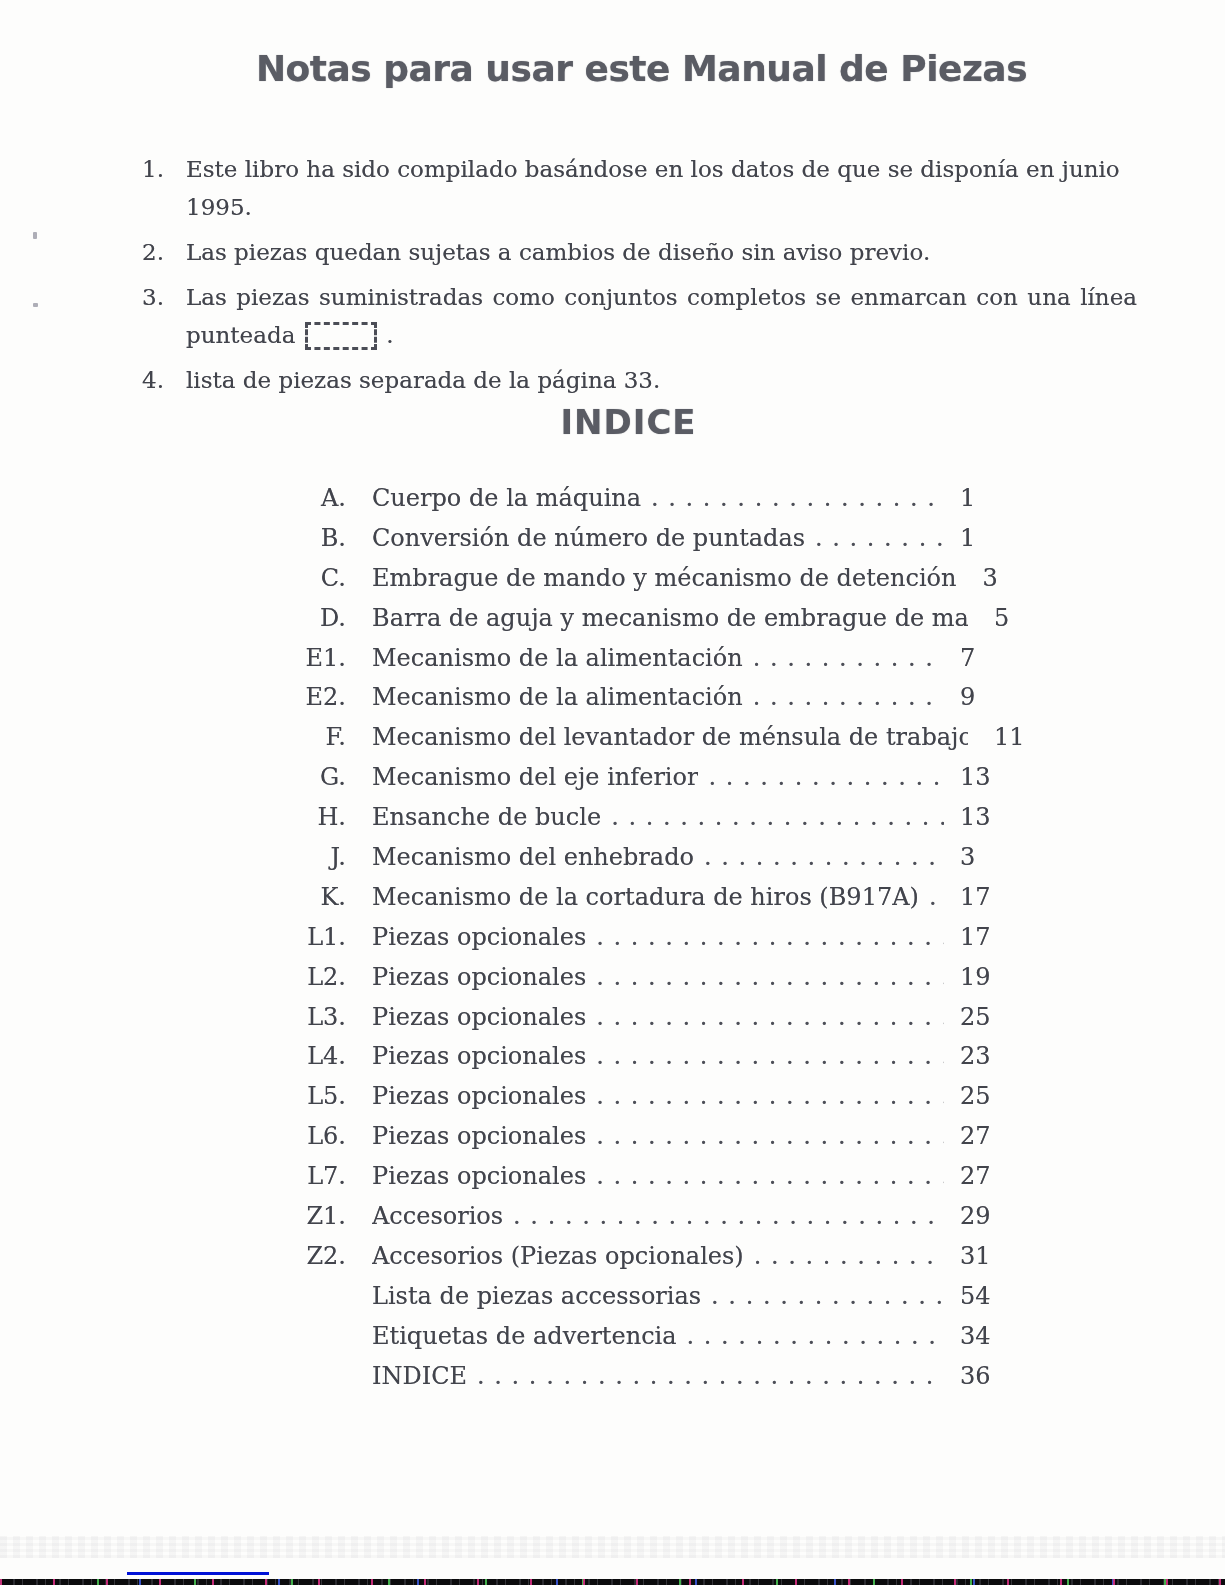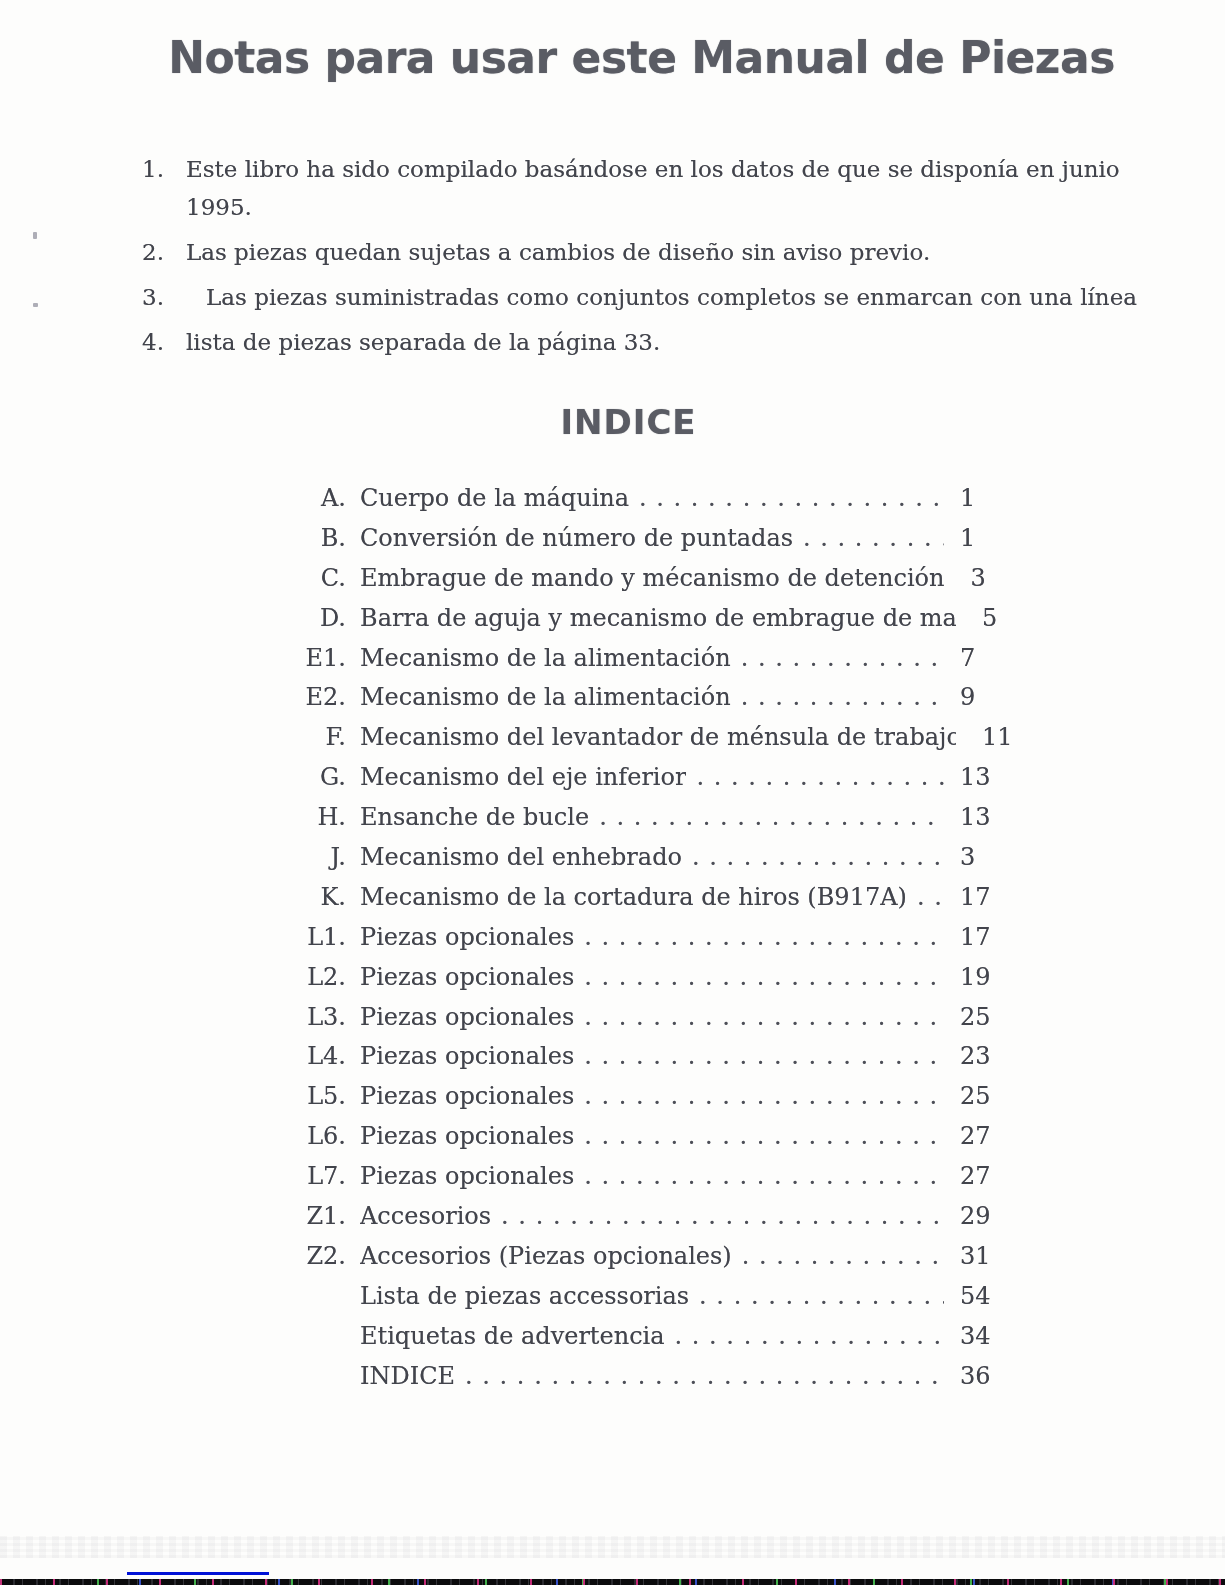--- a/index.html
+++ b/index.html
@@ -3,49 +3,49 @@
 <meta charset="utf-8">
 <style>
   html,body{margin:0;padding:0;background:#e8e8e8;}
   .sheet{
     position:relative;width:1225px;height:1585px;background:#fdfdfc;
     overflow:hidden;font-family:"DejaVu Serif","Liberation Serif",serif;
     color:#42444c;text-shadow:0 0 0.6px rgba(66,68,76,.55);
   }
   
   .doc-title{
-    position:absolute;top:32px;left:0;width:100%;box-sizing:border-box;
+    position:absolute;top:48px;left:0;width:100%;box-sizing:border-box;
     padding-left:58px;text-align:center;
     font-family:"DejaVu Sans","Liberation Sans",sans-serif;
-    font-weight:700;font-size:44px;letter-spacing:-.5px;color:#5a5c64;
+    font-weight:700;font-size:36px;letter-spacing:-.5px;color:#5a5c64;
     text-shadow:0 0 1px rgba(90,92,100,.6);
   }
   
   .notes{position:absolute;left:142px;top:150px;width:995px;font-size:23px;}
   .note{display:flex;margin-bottom:7px;}
   .note-num{flex:none;width:44px;line-height:38px;}
   .note-body{flex:1;line-height:38px;min-width:0;}
-  .jline{text-align:justify;text-align-last:justify;margin-left:20px;}
+  .jline{text-align:justify;text-align-last:justify;}
   .dashed-box{
     display:inline-block;width:66px;height:22px;margin:0 9px 0 10px;
     border:3px dashed #4b4d56;vertical-align:-7px;
   }
   
   .indice-h{
     position:absolute;top:402px;left:0;width:100%;box-sizing:border-box;
     padding-left:32px;text-align:center;
     font-family:"DejaVu Sans","Liberation Sans",sans-serif;
     font-weight:700;font-size:34px;letter-spacing:1px;color:#5a5c64;
     text-shadow:0 0 1px rgba(90,92,100,.6);
   }
   
   .index{position:absolute;left:282px;top:484px;width:730px;font-size:24px;}
   .irow{display:flex;align-items:baseline;height:39.9px;}
   .ilbl{flex:none;width:64px;text-align:right;}
-  .ittl{flex:none;margin-left:14px;white-space:nowrap;max-width:596px;overflow:hidden;}
+  .ittl{flex:none;margin-left:26px;white-space:nowrap;max-width:596px;overflow:hidden;}
   .ildr{
     flex:1 1 0;min-width:0;overflow:hidden;white-space:nowrap;
     margin-left:10px;letter-spacing:1px;color:#4c4e57;
   }
   .ipg{flex:none;width:52px;padding-left:16px;text-align:left;}
   
   .speck{position:absolute;background:#9a9aa5;opacity:.8;border-radius:1px;}
   .noise-band{
     position:absolute;left:0;top:1536px;width:100%;height:22px;opacity:.5;
     background:
@@ -75,20 +75,23 @@
       <span class="note-body">Este libro ha sido compilado basándose en los datos de que se disponía en junio 1995.</span>
     </div>
     <div class="note">
       <span class="note-num">2.</span>
       <span class="note-body">Las piezas quedan sujetas a cambios de diseño sin aviso previo.</span>
     </div>
     <div class="note">
       <span class="note-num">3.</span>
       <span class="note-body">
         <div class="jline">Las piezas suministradas como conjuntos completos se enmarcan con una línea</div>
+        <div>
+          <span>punteada</span><span class="dashed-box"></span><span>.</span>
+        </div>
       </span>
     </div>
     <div class="note">
       <span class="note-num">4.</span>
       <span class="note-body">
         <div>lista de piezas separada de la página 33.</div>
       </span>
     </div>
   </div>
 

